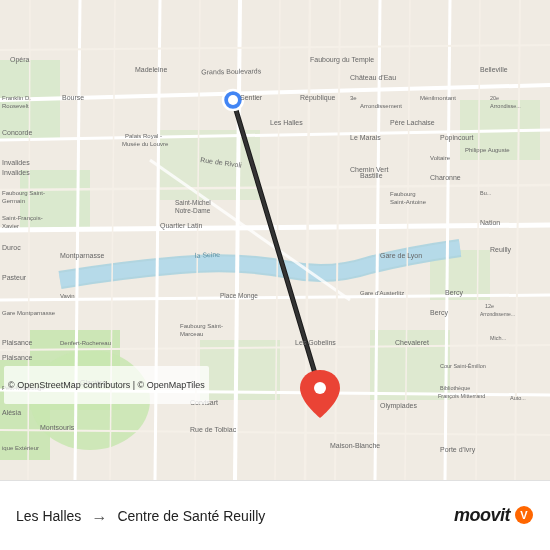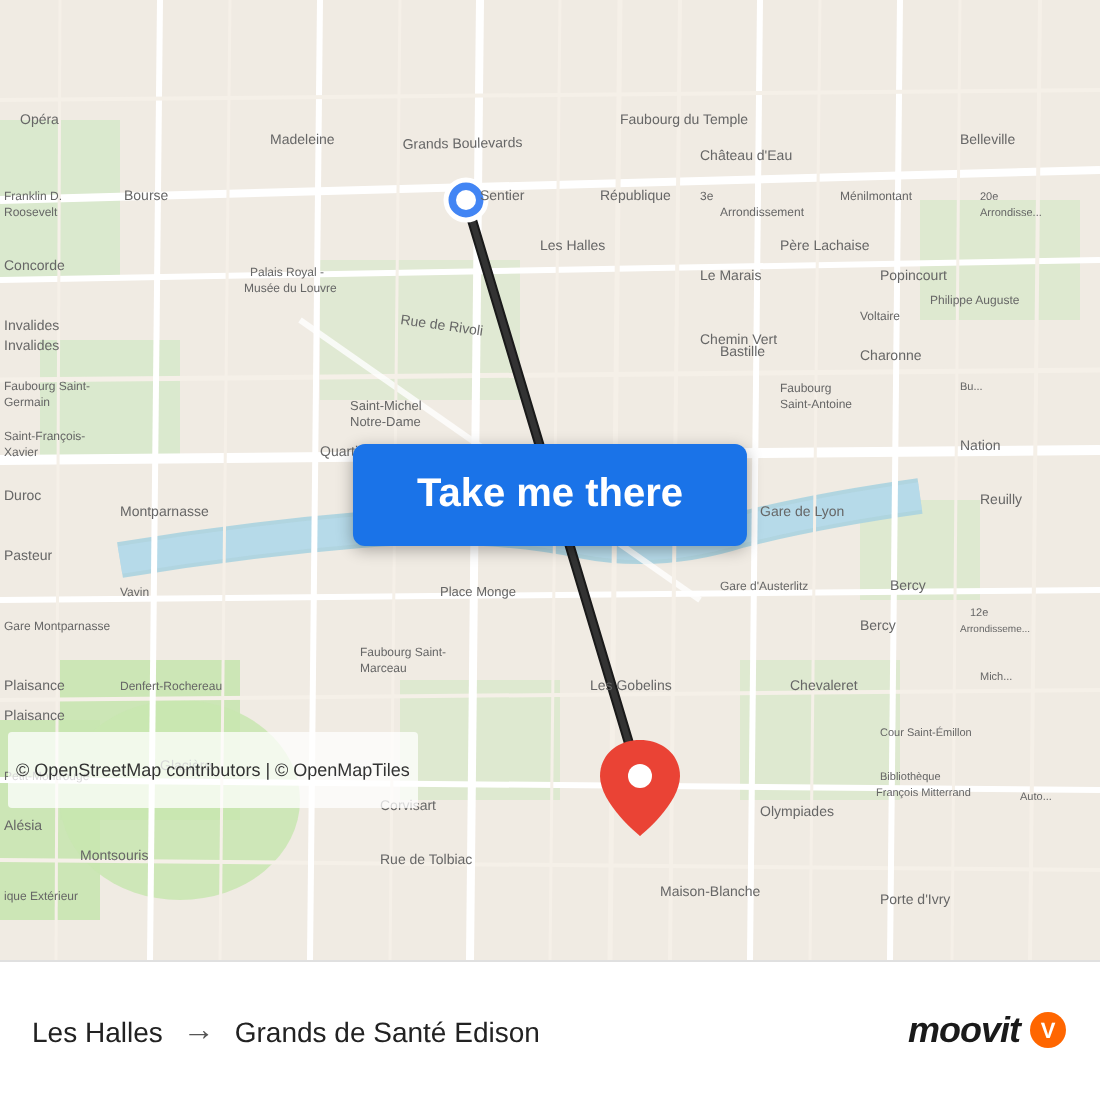--- a/index.html
+++ b/index.html
@@ -234,29 +234,28 @@
 
     <text x="2" y="450" font-size="6" fill="#666">ique Extérieur</text>
     <text x="330" y="448" font-size="7" fill="#666">Maison-Blanche</text>
     <text x="440" y="452" font-size="7" fill="#666">Porte d'Ivry</text>
 
     <text x="200" y="162" font-size="7" fill="#666" transform="rotate(8, 200, 162)">Rue de Rivoli</text>
 
     <text x="195" y="258" font-size="7" fill="#5a8fa3" transform="rotate(-3, 195, 258)">la Seine</text>
   </svg>
 
-  <button id="take-me-there-btn">Take me there</button>
 
   <div id="attribution">© OpenStreetMap contributors | © OpenMapTiles</div>
 </div>
 
 <div id="bottom-bar">
   <span id="route-from">Les Halles</span>
   <span id="route-arrow">→</span>
-  <span id="route-to">Grands de Santé Edison</span>
+  <span id="route-to">Centre de Santé Reuilly</span>
 
   <div id="moovit-logo">
     <span style="font-size:18px;font-weight:800;color:#1a1a1a;letter-spacing:-0.5px;font-style:italic;">moovit</span>
     <svg width="20" height="20" viewBox="0 0 20 20">
       <circle cx="10" cy="10" r="9" fill="#ff6600"></circle>
       <text x="10" y="14" text-anchor="middle" font-size="11" fill="white" font-weight="bold">V</text>
     </svg>
   </div>
 </div>
 

